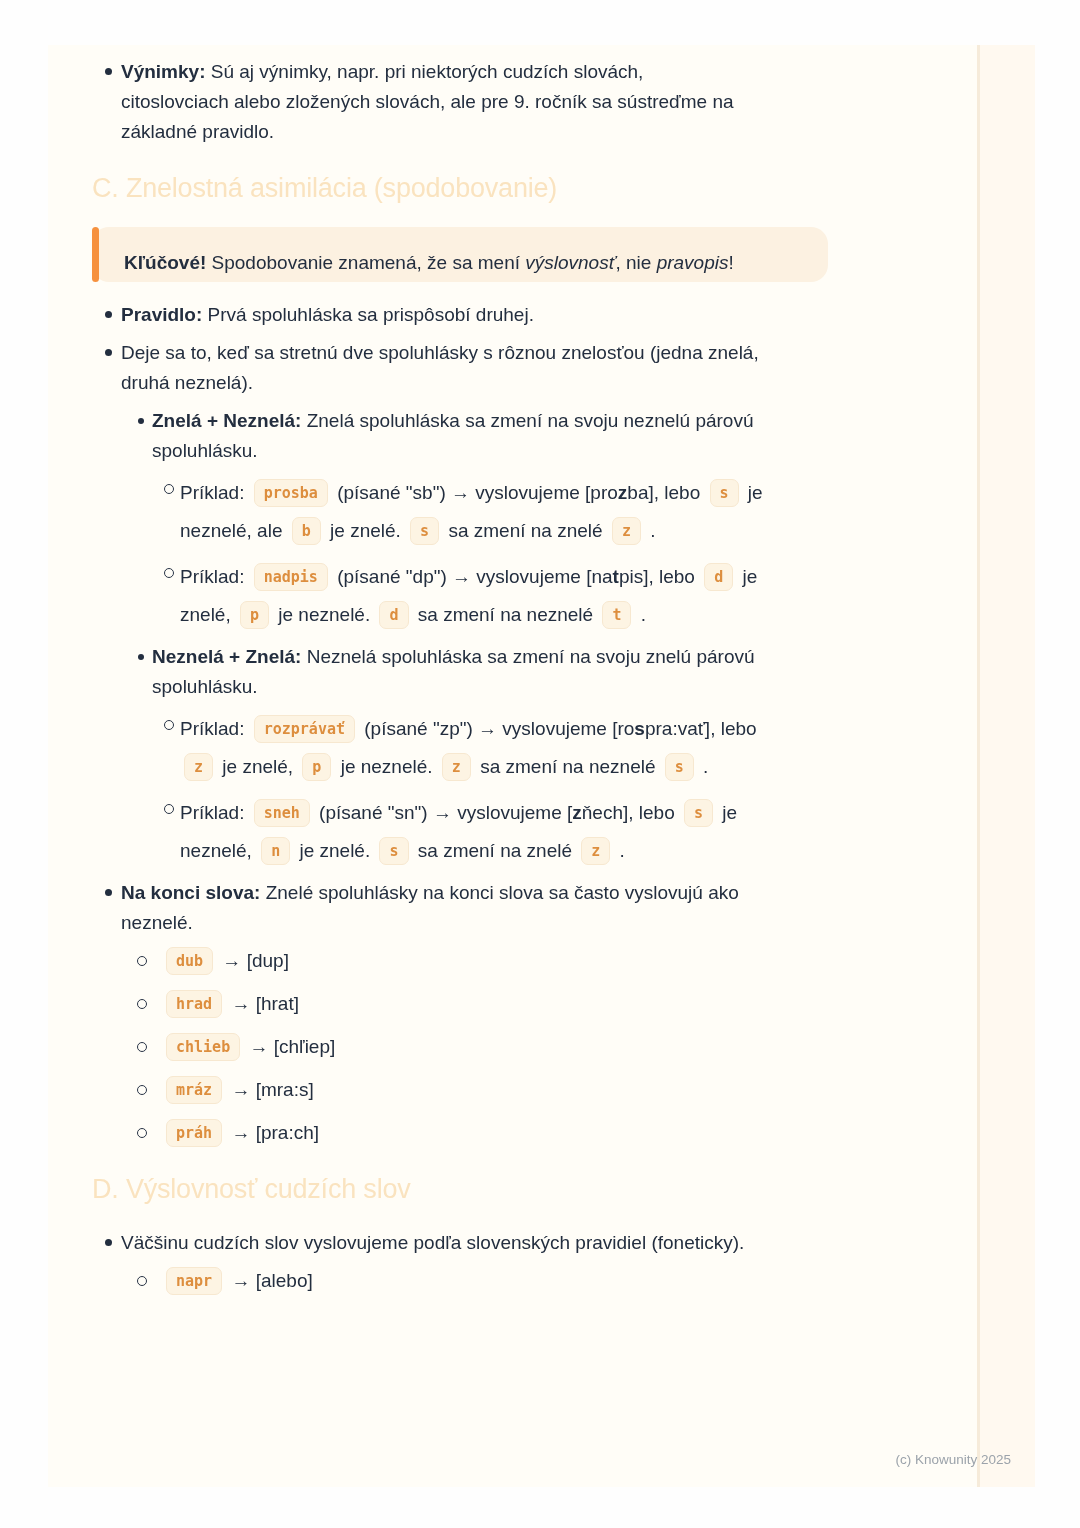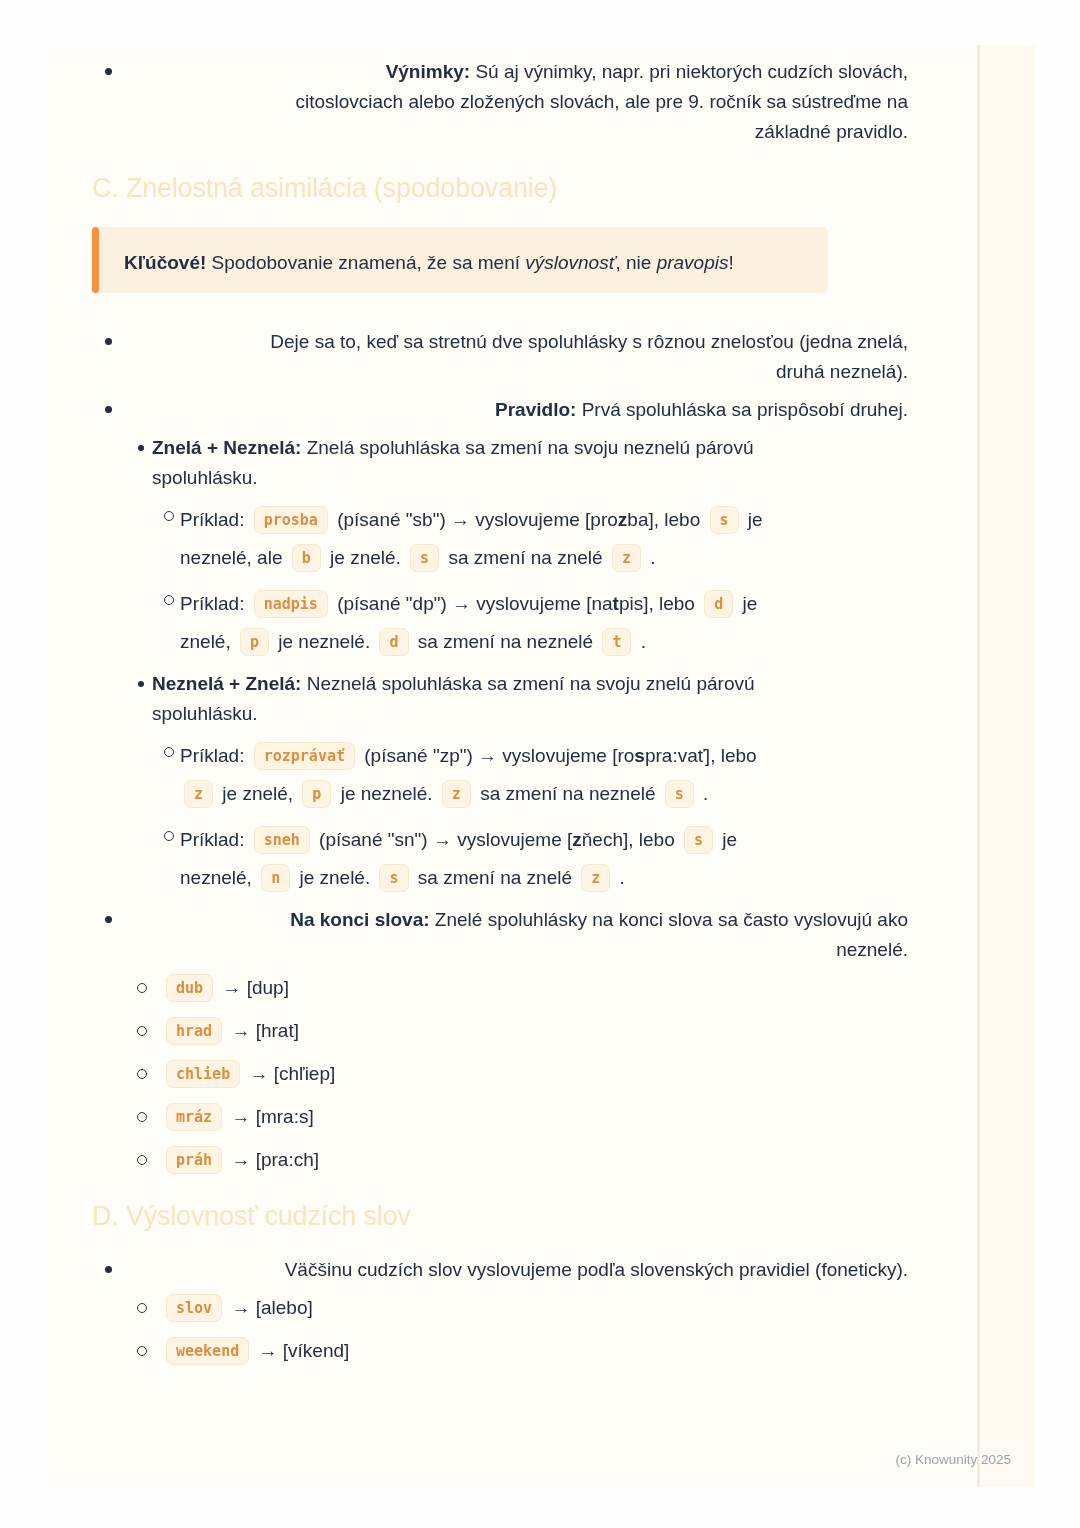--- a/index.html
+++ b/index.html
@@ -7,27 +7,27 @@
   .page-card{position:absolute;left:48px;top:45px;width:987px;height:1442px;
     background:var(--card-bg,#FFFDF7);overflow:hidden;}
   .page-right-strip{position:absolute;left:932px;top:0;width:55px;height:100%;
     background:var(--strip-bg,#FFF9F0);}
   .page-divider{position:absolute;left:929px;top:0;width:3px;height:100%;
     background:var(--divider,#F6EBDA);}
   .doc{position:absolute;left:0;top:0;width:816px;padding:12px 0 0 44px;box-sizing:content-box;
     color:var(--body-text,#232E3F);font-size:19px;}
   .section-heading{font-size:27px;line-height:34px;font-weight:400;margin:24px 0 22px 0;
     color:var(--heading-peach,#FAE3BF);letter-spacing:-0.2px;}
-  .callout{position:relative;width:676px;margin:0 0 34px 0;background:var(--callout-bg,#FCF1E1);
-    border-radius:5px;padding:21px 28px 15px 32px;line-height:30px;}
+  .callout{position:relative;width:676px;margin:0 0 18px 0;background:var(--callout-bg,#FCF1E1);
+    border-radius:17px;padding:21px 28px 4px 32px;line-height:30px;}
   .callout-bar{position:absolute;left:0;top:0;bottom:0;width:7px;border-radius:8px;
     background:var(--accent-orange,#F6913E);}
   .li{position:relative;margin:0 0 8px 0;line-height:30px;}
   .li .li-text.rich{line-height:38px;}
-  .li1{padding-left:29px;text-align:right;}
+  .li1{padding-left:29px;}
   .li2{padding-left:60px;}
   .li3{padding-left:88px;}
   .li2c{padding-left:70px;margin-bottom:13px;}
   .marker{position:absolute;display:inline-block;}
   .dot{width:7px;height:7px;border-radius:50%;background:#232E3F;top:11px;}
   .li1 > .dot{left:13px;}
   .li2 > .dot{left:46px;width:6px;height:6px;top:12px;}
   .circle{width:8px;height:8px;border-radius:50%;border:1.6px solid #2A3547;background:transparent;top:10px;}
   .li3 > .circle{left:72px;}
   .li2c > .circle{left:45px;}
@@ -50,25 +50,25 @@
         <span class="marker dot"></span>
         <div class="li-text"><span class="b">Výnimky:</span><span class=""> Sú aj výnimky, napr. pri niektorých cudzích slovách,</span><br><span class="">citoslovciach alebo zložených slovách, ale pre 9. ročník sa sústreďme na</span><br><span class="">základné pravidlo.</span></div>
       </div>
       <h2 class="section-heading">C. Znelostná asimilácia (spodobovanie)</h2>
       <div class="callout">
         <span class="callout-bar"></span>
         <div><span class="b">Kľúčové!</span><span class=""> Spodobovanie znamená, že sa mení </span><span class="i">výslovnosť</span><span class="">, nie </span><span class="i">pravopis</span><span class="">!</span></div>
       </div>
       <div class="li li1">
         <span class="marker dot"></span>
-        <div class="li-text"><span class="">Deje sa to, keď sa stretnú dve spoluhlásky s rôznou znelosťou (jedna znelá,</span><br><span class="">druhá neznelá).</span></div>
+        <div class="li-text"><span class="b">Pravidlo:</span><span class=""> Prvá spoluhláska sa prispôsobí druhej.</span></div>
       </div>
       <div class="li li1">
         <span class="marker dot"></span>
-        <div class="li-text"><span class="b">Pravidlo:</span><span class=""> Prvá spoluhláska sa prispôsobí druhej.</span></div>
+        <div class="li-text"><span class="">Deje sa to, keď sa stretnú dve spoluhlásky s rôznou znelosťou (jedna znelá,</span><br><span class="">druhá neznelá).</span></div>
       </div>
       <div class="li li2">
         <span class="marker dot"></span>
         <div class="li-text"><span class="b">Znelá + Neznelá:</span><span class=""> Znelá spoluhláska sa zmení na svoju neznelú párovú</span><br><span class="">spoluhlásku.</span></div>
       </div>
       <div class="li li3">
         <span class="marker circle"></span>
         <div class="li-text rich"><span class="">Príklad: </span><code class="badge">prosba</code><span class=""> (písané "sb") → vyslovujeme [pro</span><span class="b">z</span><span class="">ba], lebo </span><code class="badge">s</code><span class=""> je</span><br><span class="">neznelé, ale </span><code class="badge">b</code><span class=""> je znelé. </span><code class="badge">s</code><span class=""> sa zmení na znelé </span><code class="badge">z</code><span class=""> .</span></div>
       </div>
       <div class="li li3">
@@ -111,21 +111,17 @@
         <span class="marker circle"></span>
         <div class="li-text"><code class="badge">práh</code><span class=""> → [pra:ch]</span></div>
       </div>
       <h2 class="section-heading">D. Výslovnosť cudzích slov</h2>
       <div class="li li1">
         <span class="marker dot"></span>
         <div class="li-text"><span class="">Väčšinu cudzích slov vyslovujeme podľa slovenských pravidiel (foneticky).</span></div>
       </div>
       <div class="li li2c">
         <span class="marker circle"></span>
-        <div class="li-text"><code class="badge">slov</code><span class=""> → [alebo]</span></div>
-      </div>
-      <div class="li li2c">
-        <span class="marker circle"></span>
-        <div class="li-text"><code class="badge">weekend</code><span class=""> → [víkend]</span></div>
+        <div class="li-text"><code class="badge">napr</code><span class=""> → [alebo]</span></div>
       </div>
     </div>
   <div class="footer">(c) Knowunity 2025</div>
 </div>
 
 </body></html>

